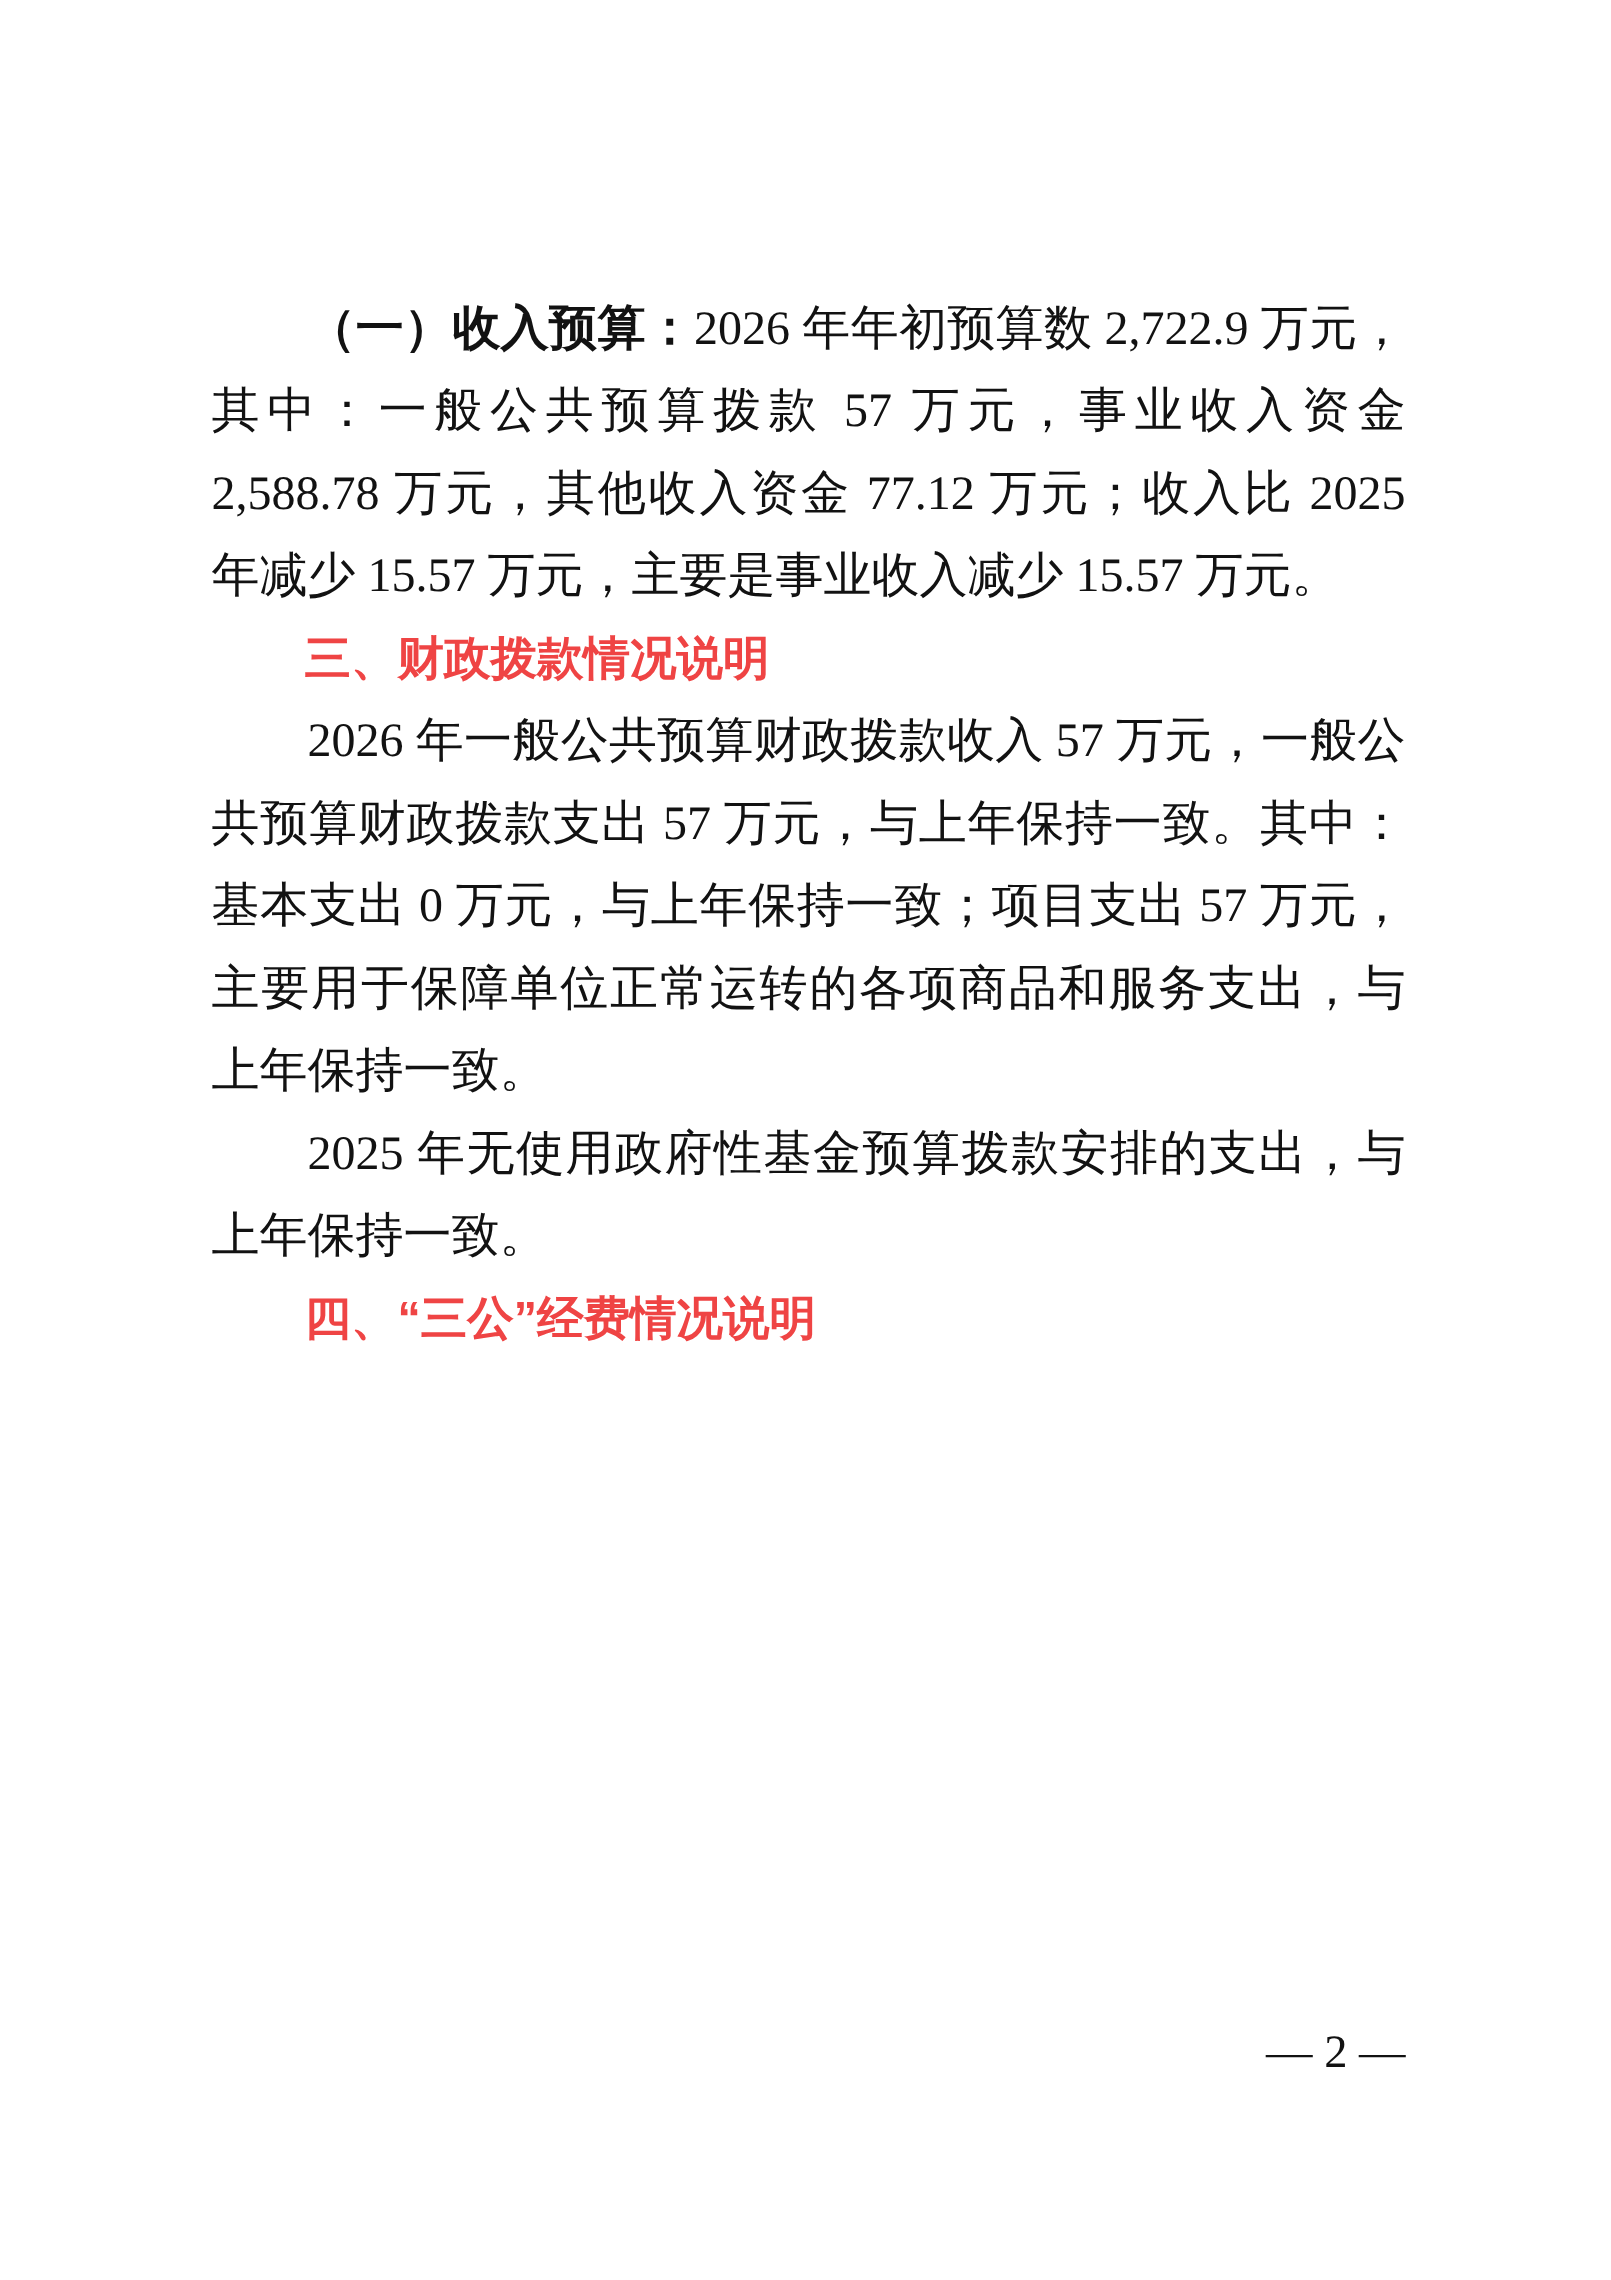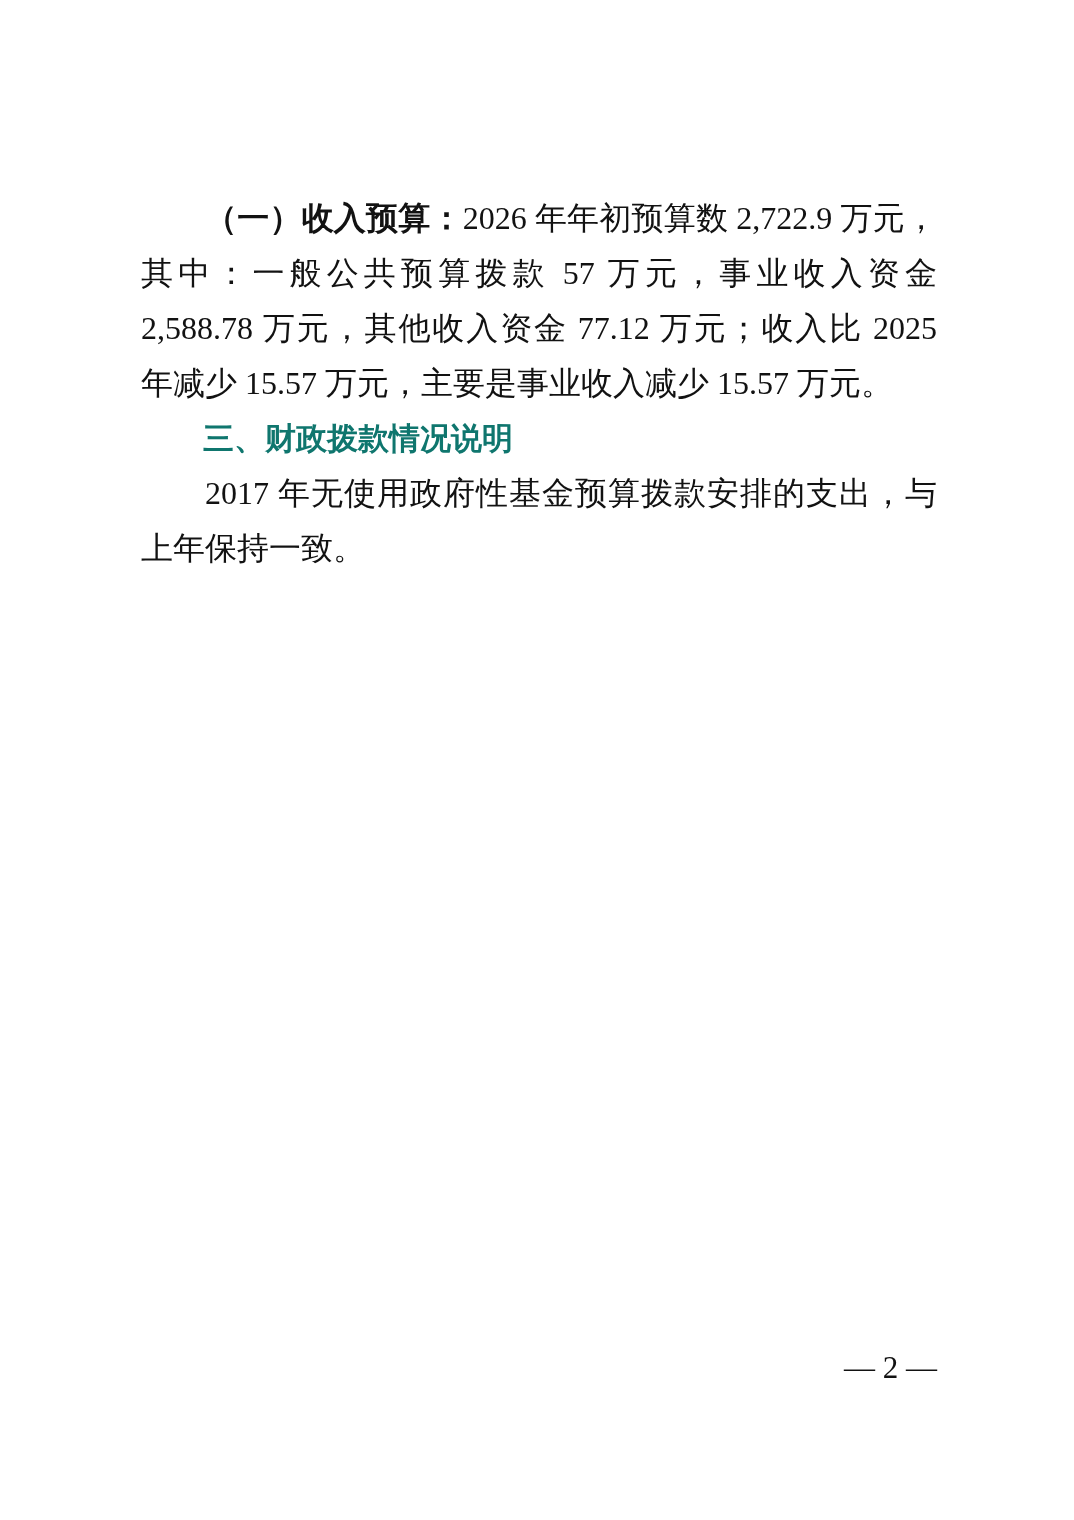--- a/index.html
+++ b/index.html
@@ -40,21 +40,21 @@
     font-weight: 700;
   }
   h2.heading {
     margin: 0;
     padding: 0;
     text-indent: 2em;
     font-size: 31px;
     line-height: 55px;
     font-weight: 700;
     font-family: "Liberation Sans", "DejaVu Sans", sans-serif;
-    color: #0f766e;
+    color: #ef4444;
   }
   .page-footer {
     position: absolute;
     left: 141px;
     top: 1347px;
     width: 796px;
     text-align: right;
     font-size: 31px;
     line-height: 42px;
     color: #121212;
@@ -65,22 +65,24 @@
 
 <div class="doc-page">
 
   <div class="doc-content">
 
     <p class="para"><span class="lead">（一）收入预算：</span><span>2026 年年初预算数 2,722.9 万元，其中：一般公共预算拨款 57 万元，事业收入资金 2,588.78 万元，其他收入资金 77.12 万元；收入比 2025 年减少 15.57 万元，主要是事业收入减少 15.57 万元。</span></p>
 
 
     <h2 class="heading">三、财政拨款情况说明</h2>
 
+    <p class="para"><span>2026 年一般公共预算财政拨款收入 57 万元，一般公共预算财政拨款支出 57 万元，与上年保持一致。其中：基本支出 0 万元，与上年保持一致；项目支出 57 万元，主要用于保障单位正常运转的各项商品和服务支出，与上年保持一致。</span></p>
 
-    <p class="para"><span>2017 年无使用政府性基金预算拨款安排的支出，与上年保持一致。</span></p>
+    <p class="para"><span>2025 年无使用政府性基金预算拨款安排的支出，与上年保持一致。</span></p>
 
+    <h2 class="heading">四、“三公”经费情况说明</h2>
 
 
   </div>
 
   <div class="page-footer">— 2 —</div>
 
 </div>
 
 </body></html>

